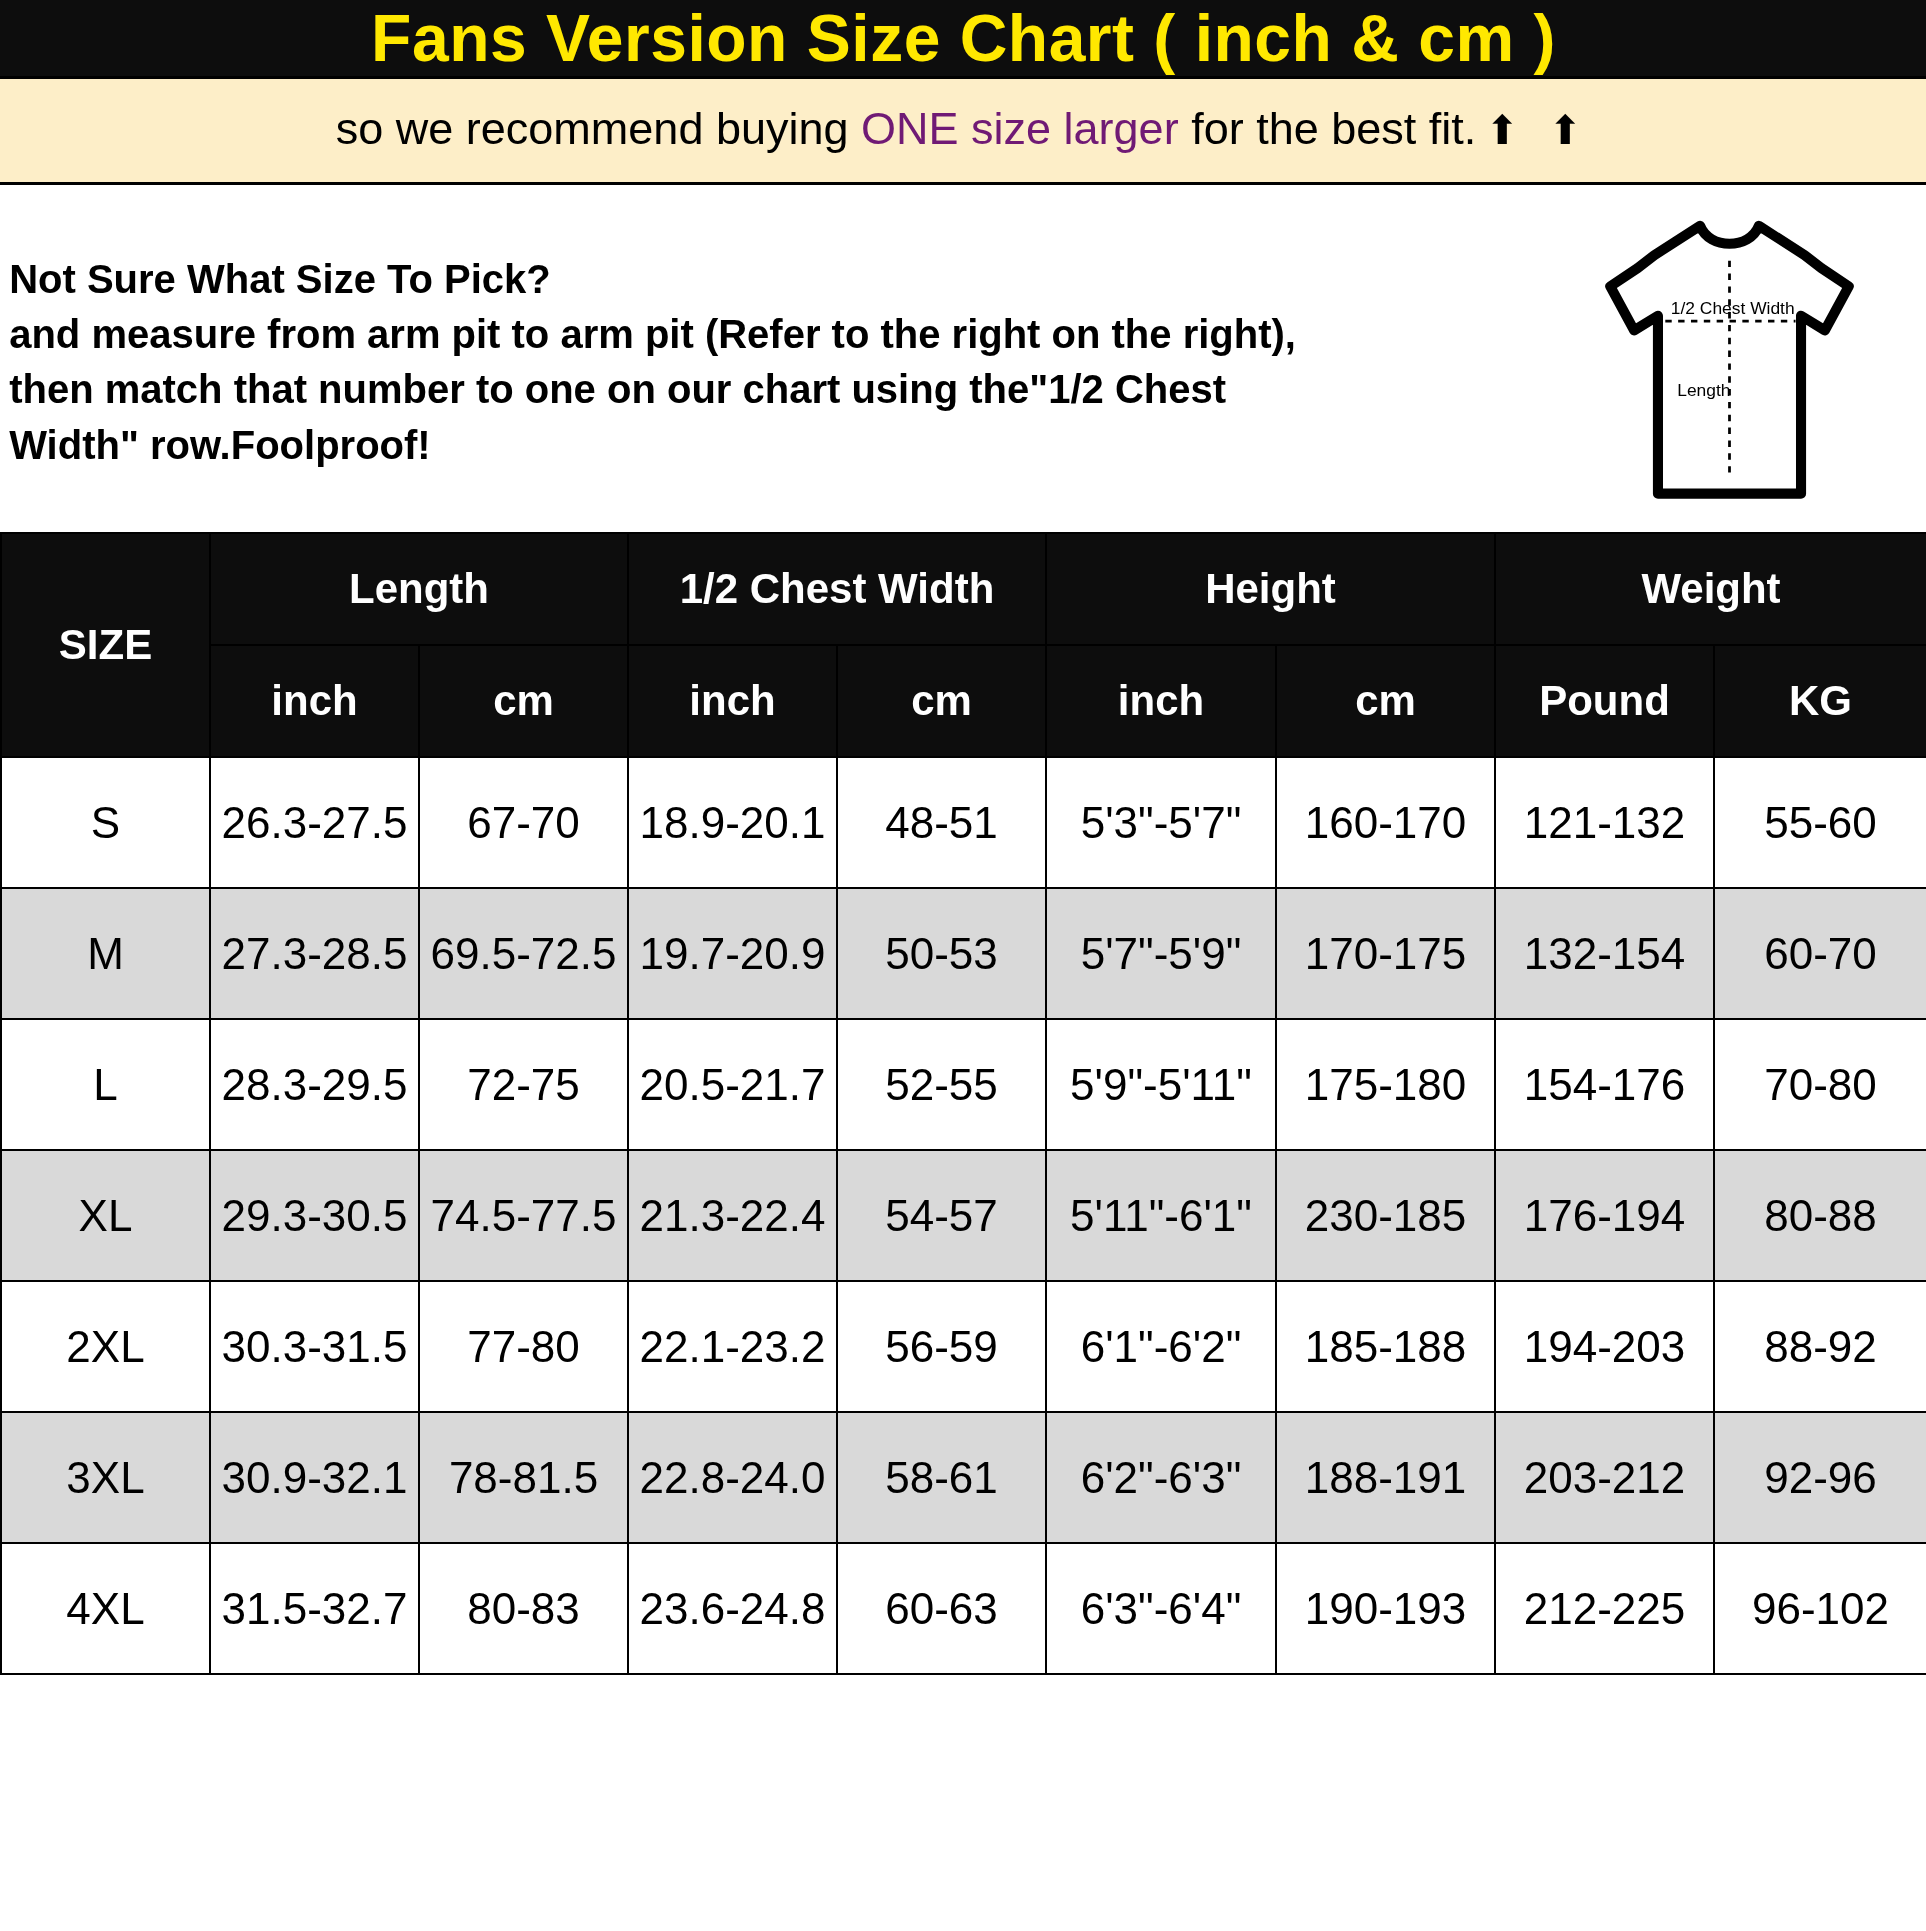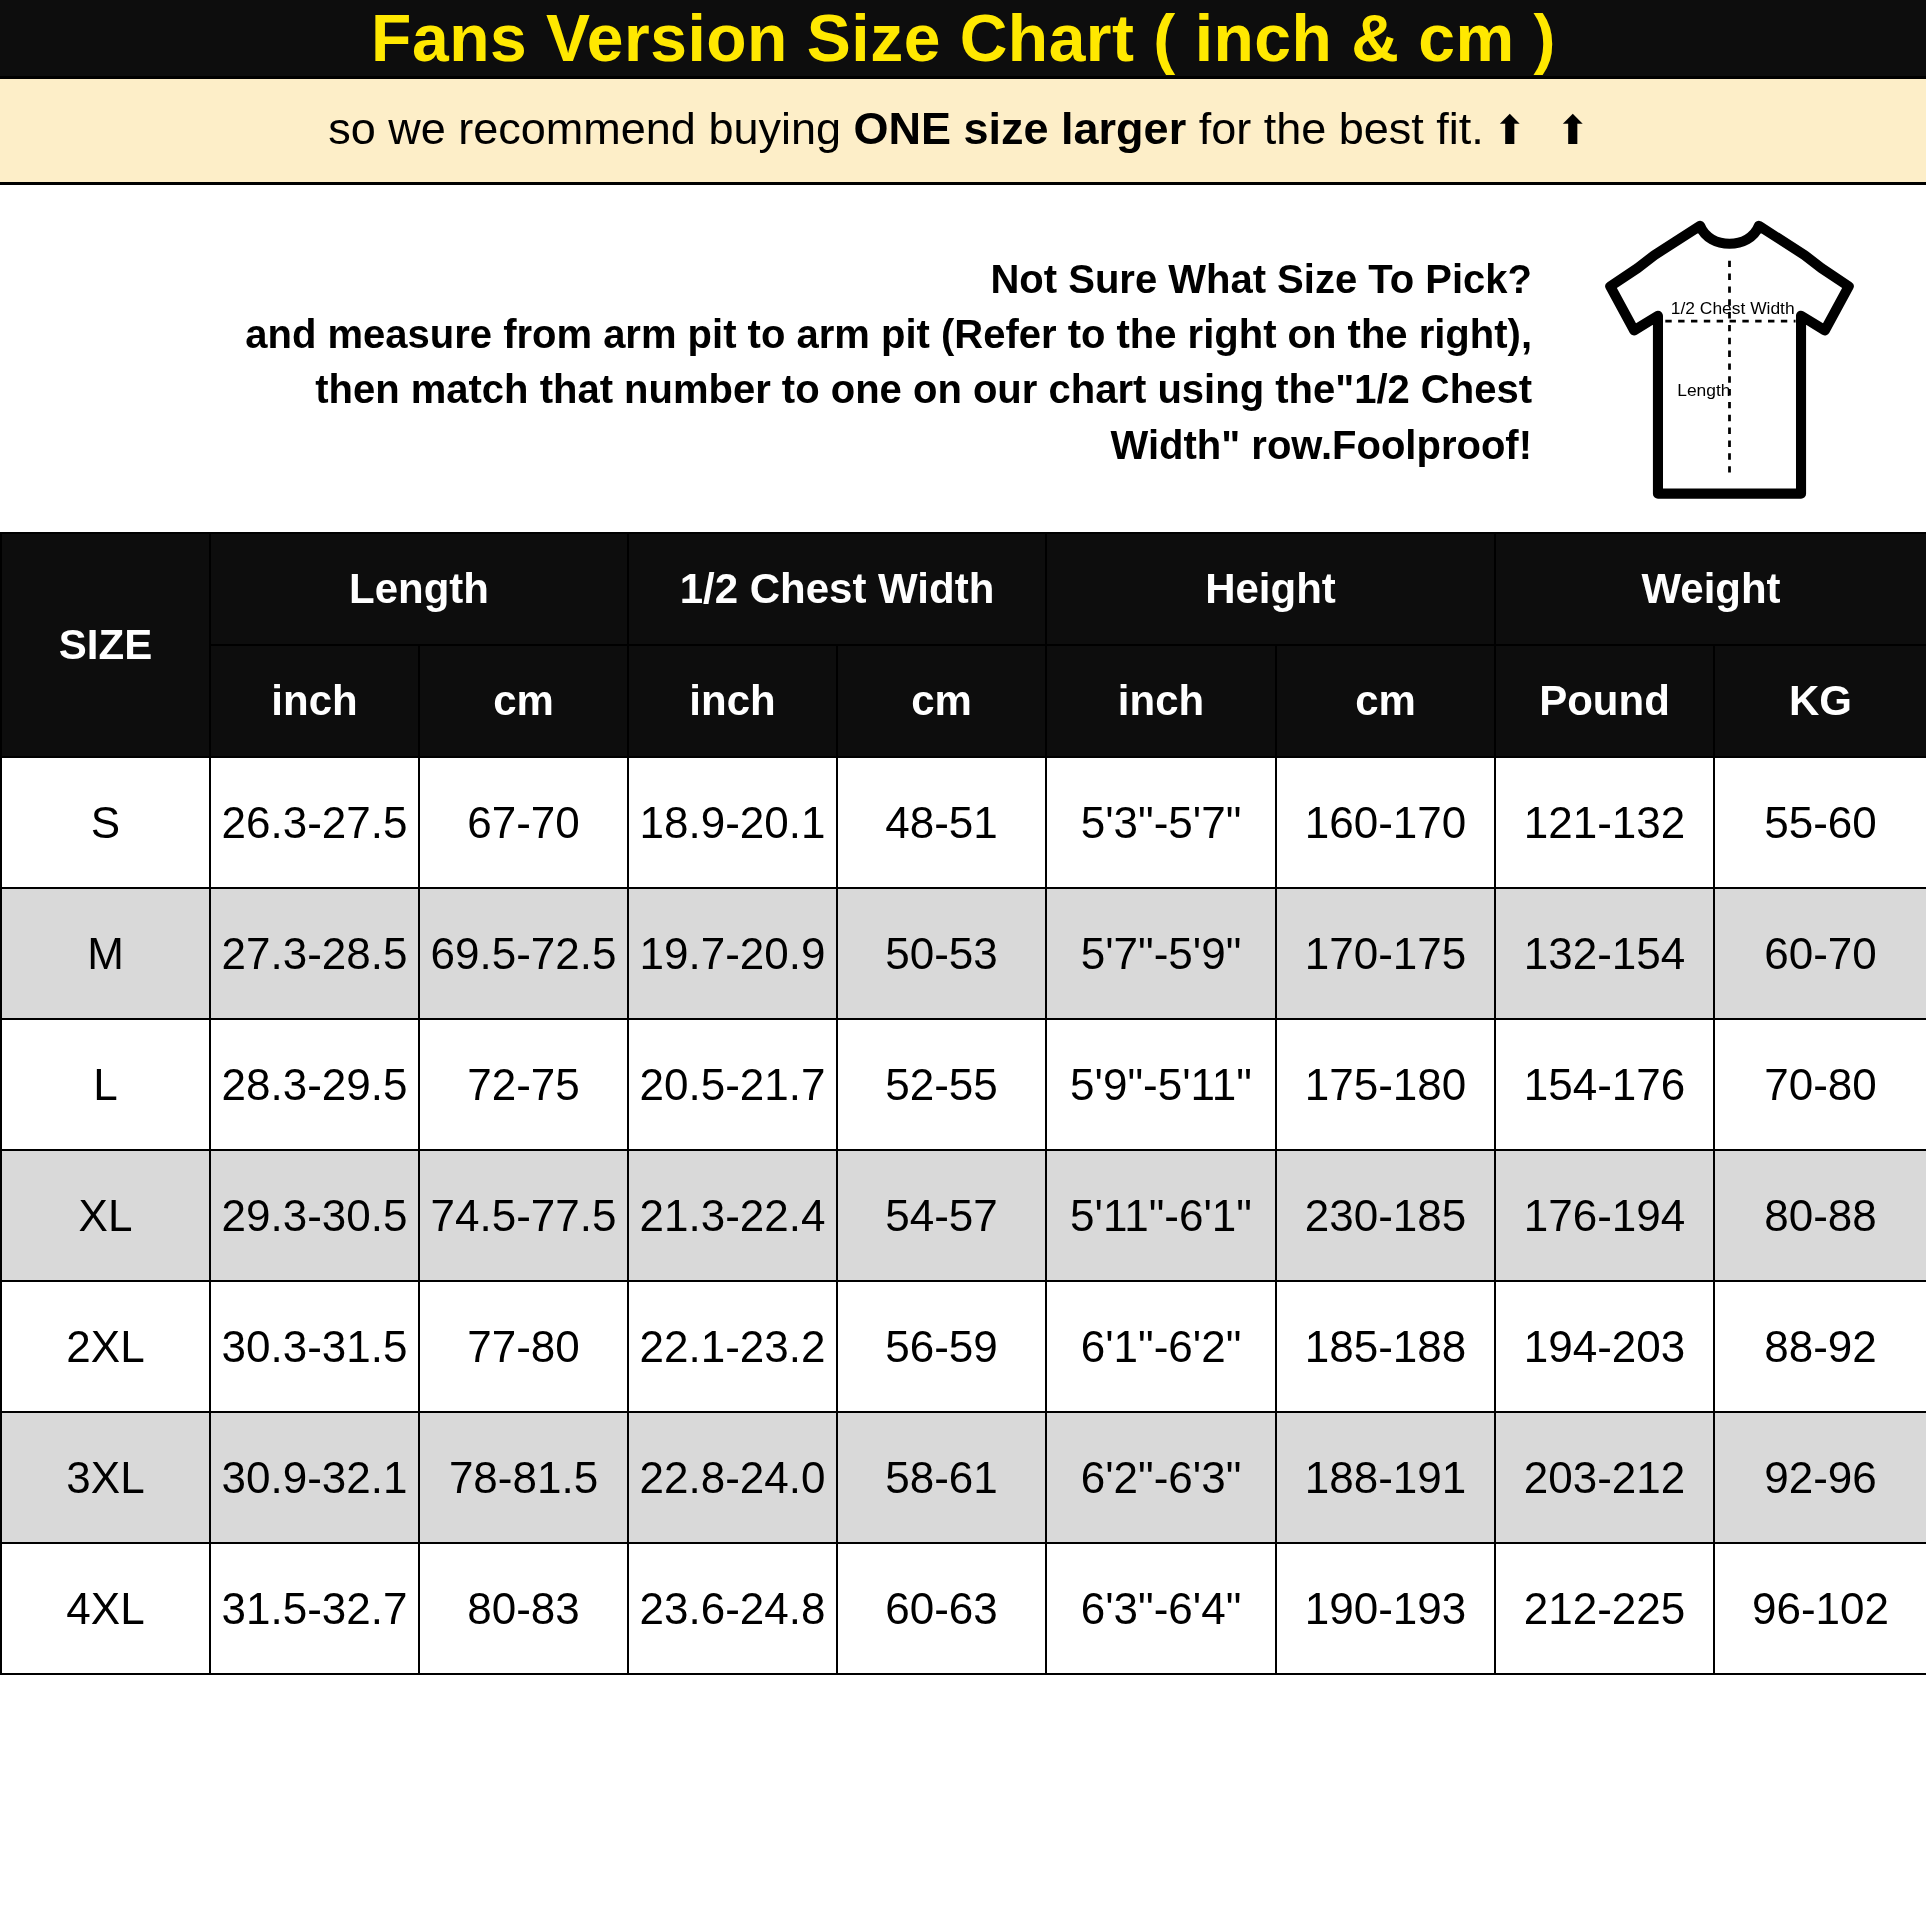--- a/index.html
+++ b/index.html
@@ -54,41 +54,41 @@
     font-weight: 500;
     white-space: nowrap;
   }
   .pin-icon {
     font-size: 40px;
     margin-right: 3.7px;
     position: relative;
     top: -3.7px;
   }
   .emph-red {
-    color: #000000;
-    font-weight: bold;
+    color: #701a75;
+    font-weight: normal;
   }
   .arrows {
     letter-spacing: 9.2px;
     font-size: 40px;
     margin-left: 9.2px;
   }
 
   
   .advice-wrap {
     display: flex;
     align-items: center;
     padding: 16.5px 0 9.2px 0;
     background: #fff;
     height: 367px;
     box-sizing: border-box;
   }
   .advice-text {
     flex: 1 1 auto;
-    text-align: right;
+    text-align: left;
     padding-left: 9.2px;
   }
   .advice-text .adv-line {
     font-size: 40px;
     font-weight: bold;
     line-height: 1.38;
     white-space: nowrap;
   }
   .advice-img {
     width: 395px;

